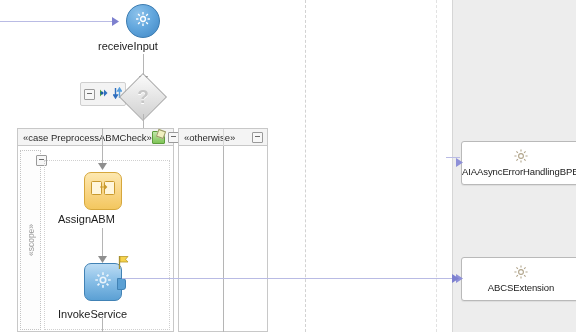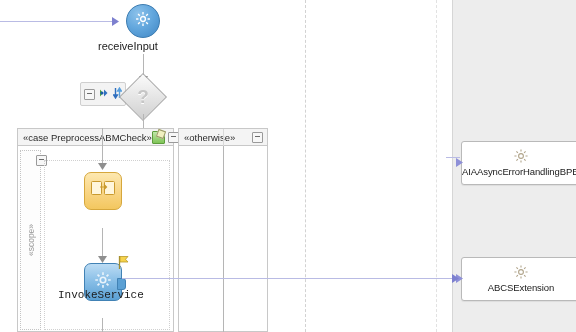--- a/index.html
+++ b/index.html
@@ -383,20 +383,21 @@
   <div class="edge-v" style="left:102px; top:128px; height:38px;"></div>
   <div class="arrow-d" style="left:98px; top:163px;"></div>
 
   <div class="tile tile-assign" style="left:84px; top:172px;">
     <svg width="26" height="22" viewBox="0 0 26 22" style="position:absolute;left:6px;top:8px;">
       <rect x="0.5" y="0.5" width="10" height="13" rx="1" fill="#fff6dc" stroke="#c99a2e"></rect>
       <rect x="13.5" y="0.5" width="10" height="13" rx="1" fill="#fff6dc" stroke="#c99a2e"></rect>
       <path d="M9 6 h6 M13 3.5 L15.6 6 L13 8.5" stroke="#c99a2e" stroke-width="1.1" fill="none"></path>
     </svg>
   </div>
+  <div class="node-label" style="left:58px; top:213px; width:90px;">AssignABM</div>
 
   <div class="edge-v" style="left:102px; top:228px; height:32px;"></div>
   <div class="arrow-d" style="left:98px; top:256px;"></div>
 
   <div class="tile tile-invoke" style="left:84px; top:263px;">
     <span class="gear">
       <svg width="19" height="19" viewBox="0 0 16 16">
         <g fill="none" stroke="#e9f3fb" stroke-width="1.4">
           <circle cx="8" cy="8" r="2.3"></circle>
           <path d="M8 1.5v2.2M8 12.3v2.2M1.5 8h2.2M12.3 8h2.2M3.4 3.4l1.6 1.6M11 11l1.6 1.6M12.6 3.4L11 5M5 11l-1.6 1.6"></path>
@@ -404,21 +405,21 @@
       </svg>
     </span>
     <span class="tile-nub"></span>
     <span class="flag">
       <svg width="11" height="13" viewBox="0 0 11 13">
         <path d="M1.5 0 L1.5 13" stroke="#a08c30" stroke-width="1.3"></path>
         <path d="M2 0.5 H10 L7.5 3.3 L10 6 H2 Z" fill="#f6d34d" stroke="#b9992a" stroke-width=".8"></path>
       </svg>
     </span>
   </div>
-  <div class="node-label" style="left:58px; top:289px; width:90px;font-family:Liberation Mono, monospace;">InvokeService</div>
+  <div class="node-label" style="left:58px; top:308px; width:90px;">InvokeService</div>
 
   <div class="edge-v" style="left:102px; top:318px; height:14px;"></div>
 
   <div class="case-container" style="left:178px; top:128px; width:90px; height:204px;">
     <div class="case-header">
       <span class="case-title">«otherwise»</span>
       <span class="case-icons">
         <span class="box-btn"></span>
       </span>
     </div>

